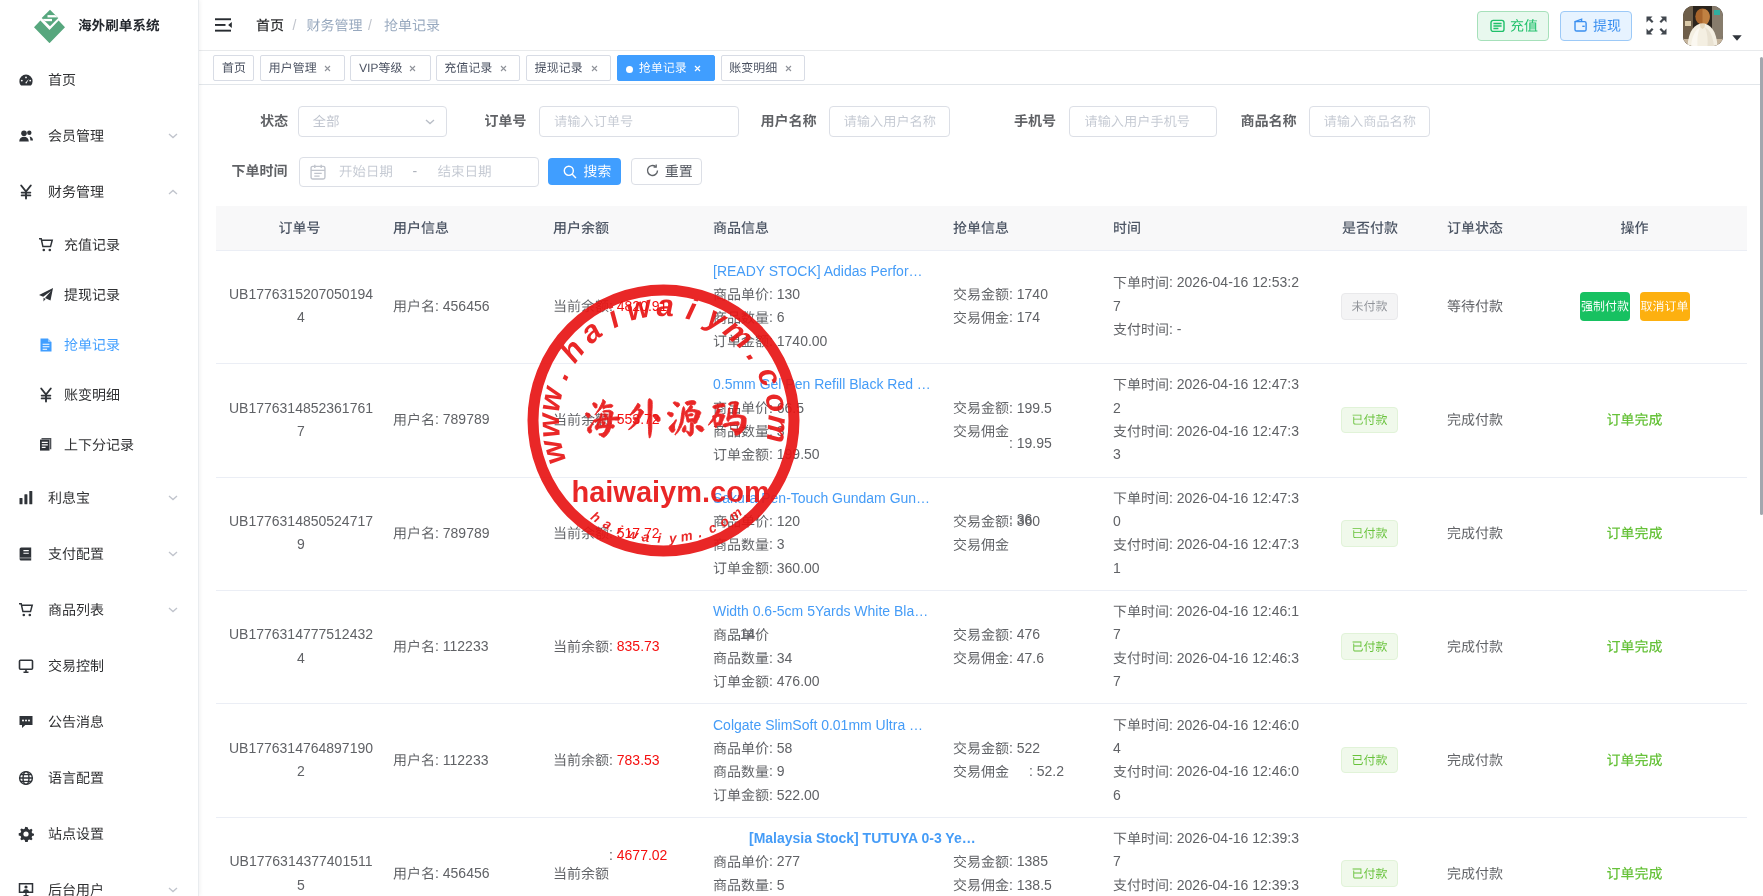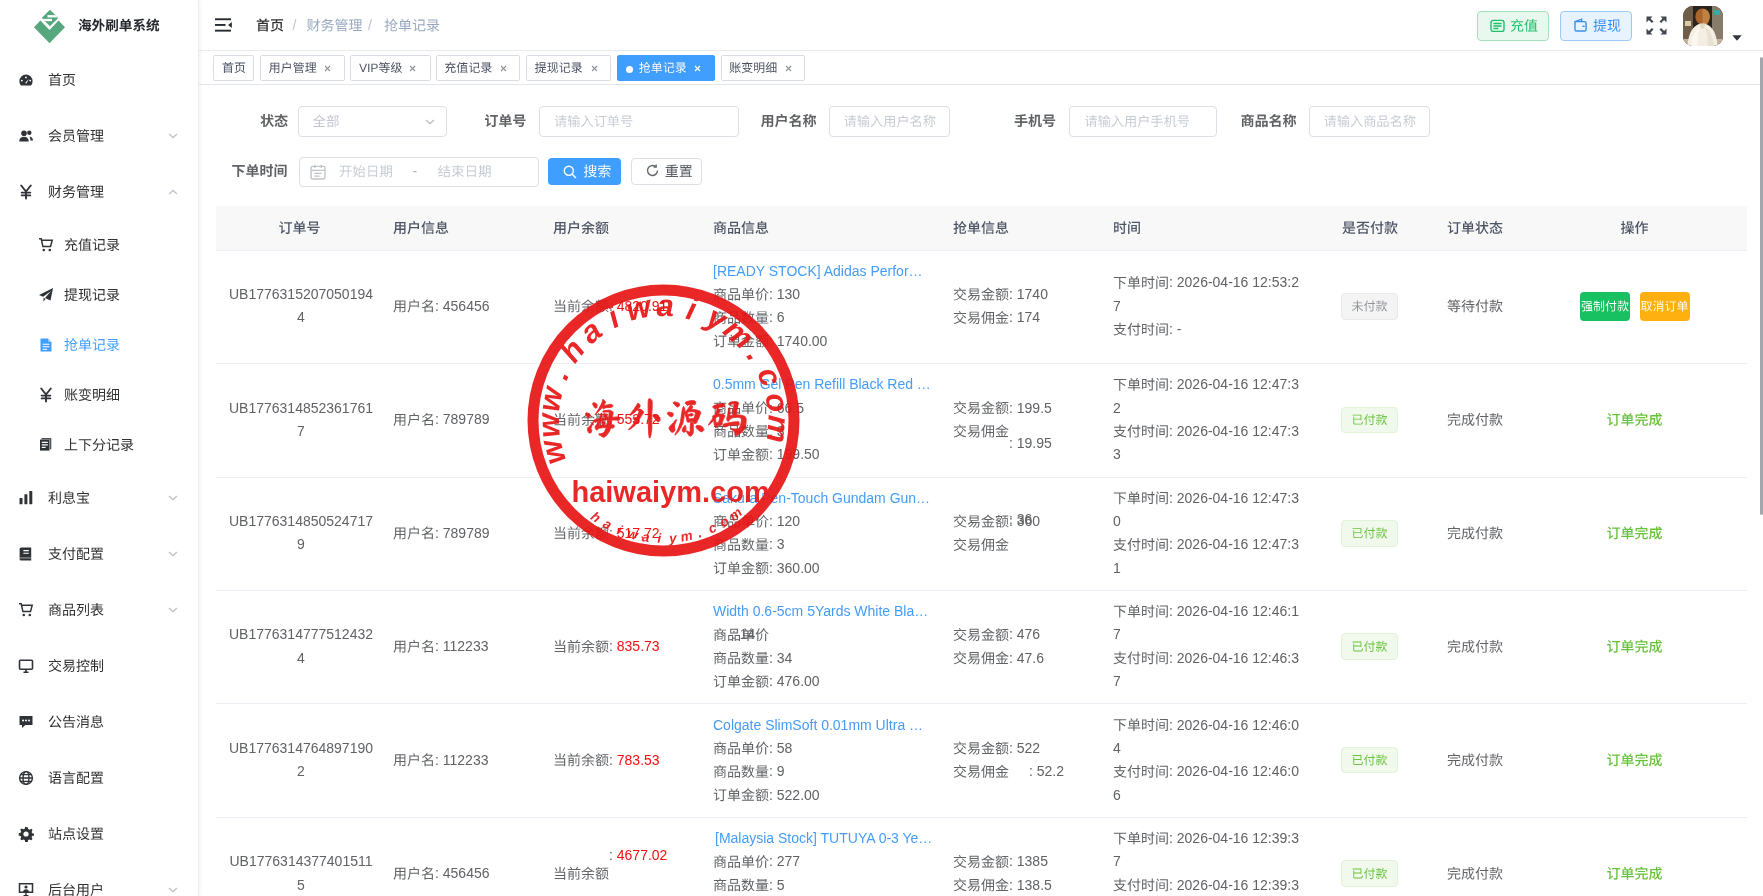--- a/index.html
+++ b/index.html
@@ -367,21 +367,21 @@
     <div class="t" style="left:1009px;top:760.2px;margin-left:20px;">: 52.2</div>
     <div class="t" style="left:1169px;top:713.5px;">: 2026-04-16 12:46:0</div>
     <div class="t" style="left:1113px;top:736.9px;">4</div>
     <div class="t" style="left:1169px;top:760.2px;">: 2026-04-16 12:46:0</div>
     <div class="t" style="left:1113px;top:783.5px;">6</div>
     <div class="a" style="left:1340.5px;top:746.9px;width:57px;height:26.6px;background:#f0f9eb;border:1px solid #e1f3d8;border-radius:4px"></div>
     <div class="t" style="left:216px;top:850.4px;width:170px;text-align:center">UB1776314377401511</div>
     <div class="t" style="left:216px;top:873.7px;width:170px;text-align:center">5</div>
     <div class="t" style="left:435px;top:862.0px;">: 456456</div>
     <div class="t" style="left:609px;top:844px;">: <span class="red">4677.02</span></div>
-    <div class="t" style="left:715px;top:827.0px;"><span class="blue">[Malaysia Stock] TUTUYA 0-3 Ye…</span></div>
+    <div class="t" style="left:749px;top:827.0px;font-weight:bold;"><span class="blue">[Malaysia Stock] TUTUYA 0-3 Ye…</span></div>
     <div class="t" style="left:769px;top:850.4px;">: 277</div>
     <div class="t" style="left:769px;top:873.7px;">: 5</div>
     <div class="t" style="left:1009px;top:850.4px;">: 1385</div>
     <div class="t" style="left:1009px;top:873.7px;">: 138.5</div>
     <div class="t" style="left:1169px;top:827.0px;">: 2026-04-16 12:39:3</div>
     <div class="t" style="left:1113px;top:850.4px;">7</div>
     <div class="t" style="left:1169px;top:873.7px;">: 2026-04-16 12:39:3</div>
     <div class="a" style="left:1340.5px;top:860.4px;width:57px;height:26.6px;background:#f0f9eb;border:1px solid #e1f3d8;border-radius:4px"></div>
     <div class="a" style="left:1759.5px;top:57px;width:3.5px;height:458px;background:#a2a7ae;border-radius:2px"></div>
     <svg class="ov" width="1763" height="896" viewBox="0 0 1763 896">

